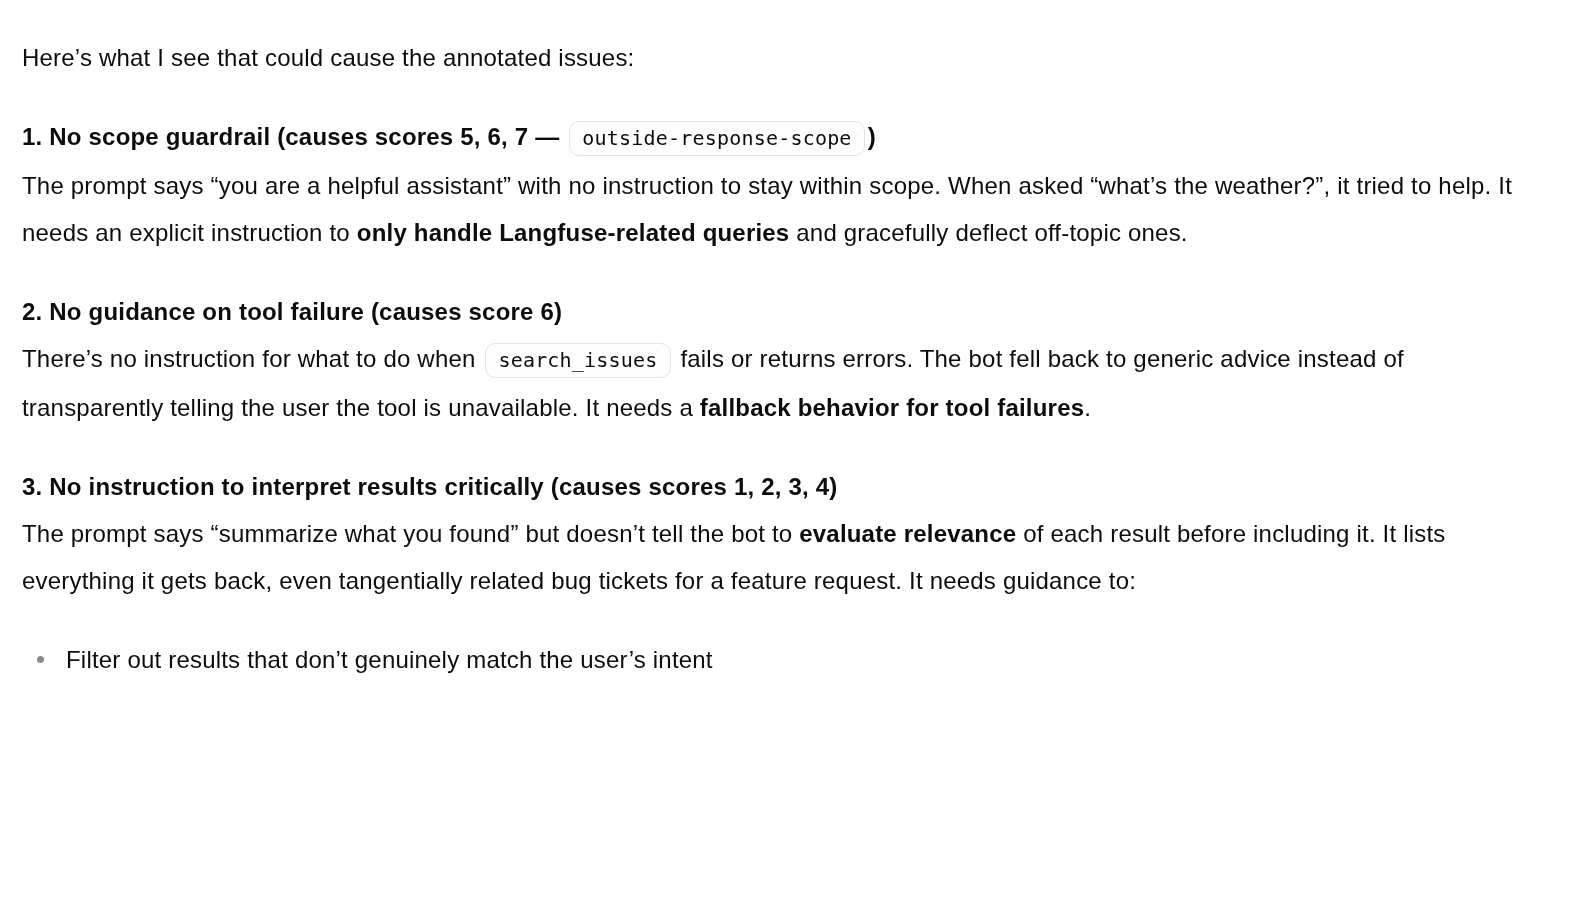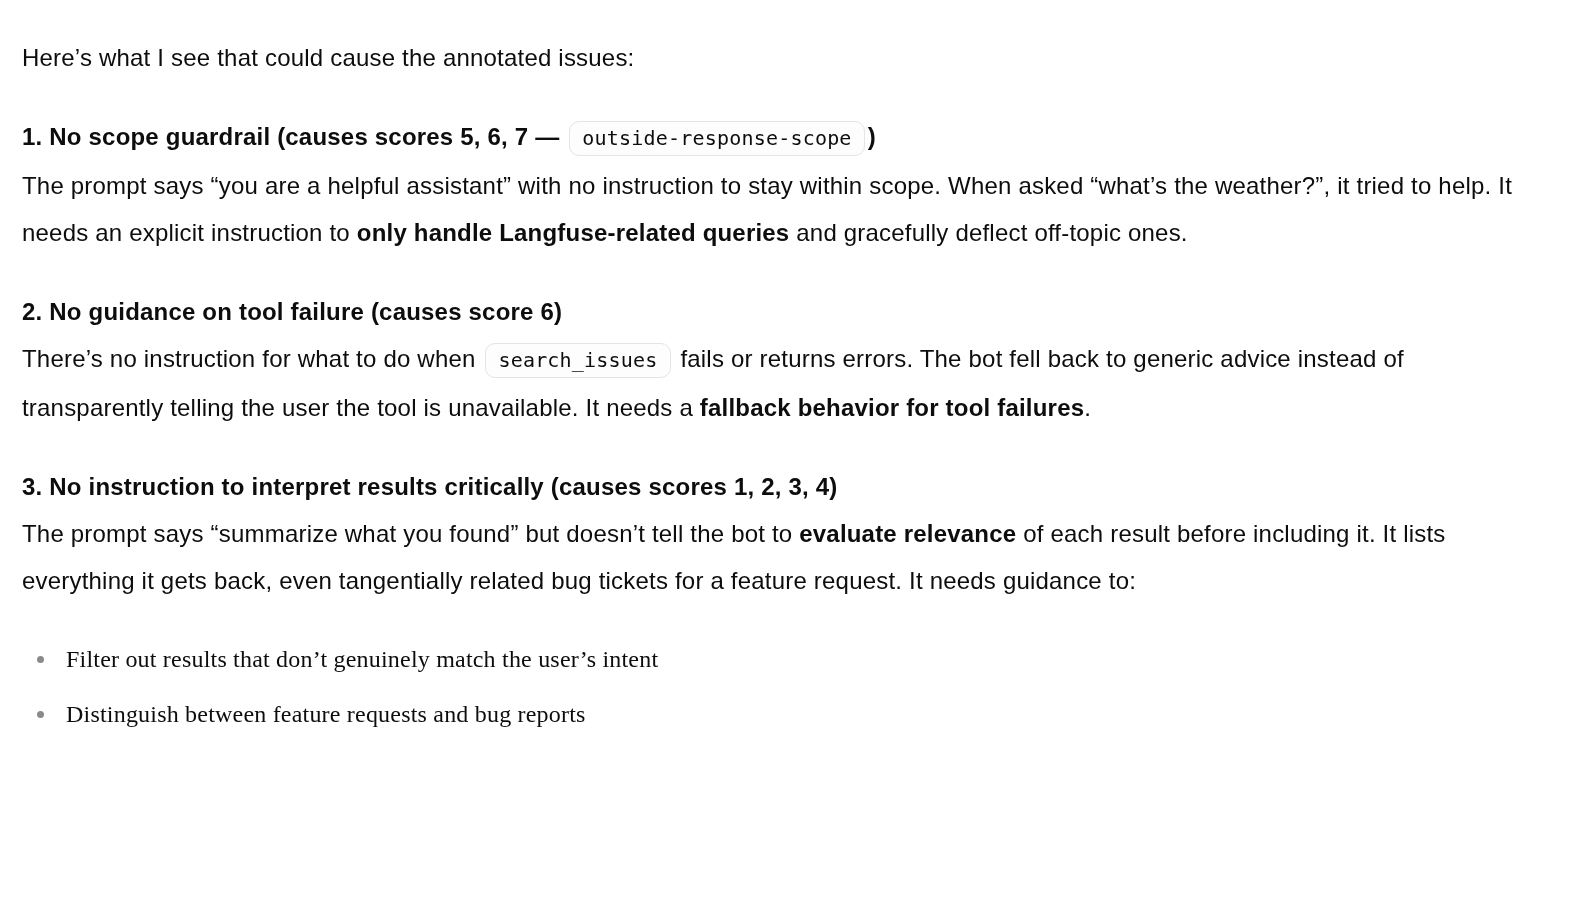--- a/index.html
+++ b/index.html
@@ -45,21 +45,20 @@
   ul.bullets {
     list-style: none;
     margin: 32px 0;
     padding: 0;
     max-width: 1505px;
   }
   ul.bullets li {
     position: relative;
     padding-left: 44px;
     margin-bottom: 8px;
-    font-family: Liberation Serif, serif;
   }
   ul.bullets li:last-child {
     margin-bottom: 0;
   }
   .dot {
     position: absolute;
     left: 15px;
     top: 20px;
     width: 7px;
     height: 7px;
@@ -77,18 +76,14 @@
 
   <p class="block"><strong class="sec-heading"><span>2. No guidance on tool failure (causes score 6)</span></strong><br><span>There’s no instruction for what to do when </span><code class="pill">search_issues</code><span> fails or returns errors. The bot fell back to generic advice instead of transparently telling the user the tool is unavailable. It needs a </span><strong>fallback behavior for tool failures</strong><span>.</span></p>
 
   <p class="block"><strong class="sec-heading"><span>3. No instruction to interpret results critically (causes scores 1, 2, 3, 4)</span></strong><br><span>The prompt says “summarize what you found” but doesn’t tell the bot to </span><strong>evaluate relevance</strong><span> of each result before including it. It lists everything it gets back, even tangentially related bug tickets for a feature request. It needs guidance to:</span></p>
 
   <ul class="bullets">
     <li>
       <span class="dot"></span>
       <span>Filter out results that don’t genuinely match the user’s intent</span>
     </li>
-    <li>
-      <span class="dot"></span>
-      <span>Distinguish between feature requests and bug reports</span>
-    </li>
   </ul>
 </main>
 
 </body></html>

